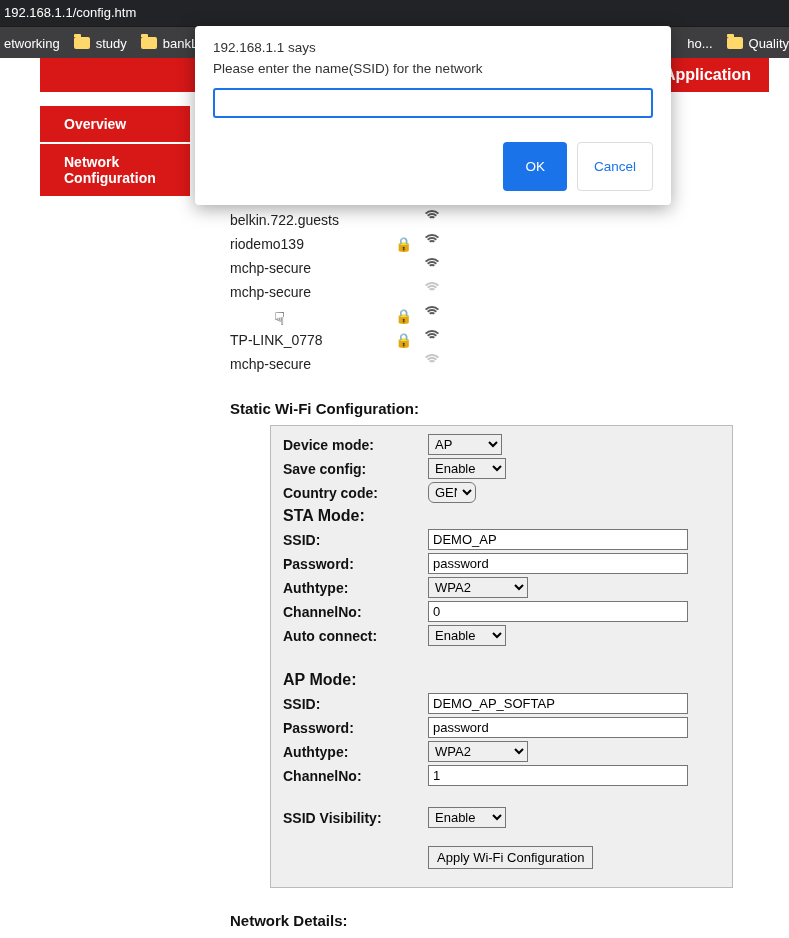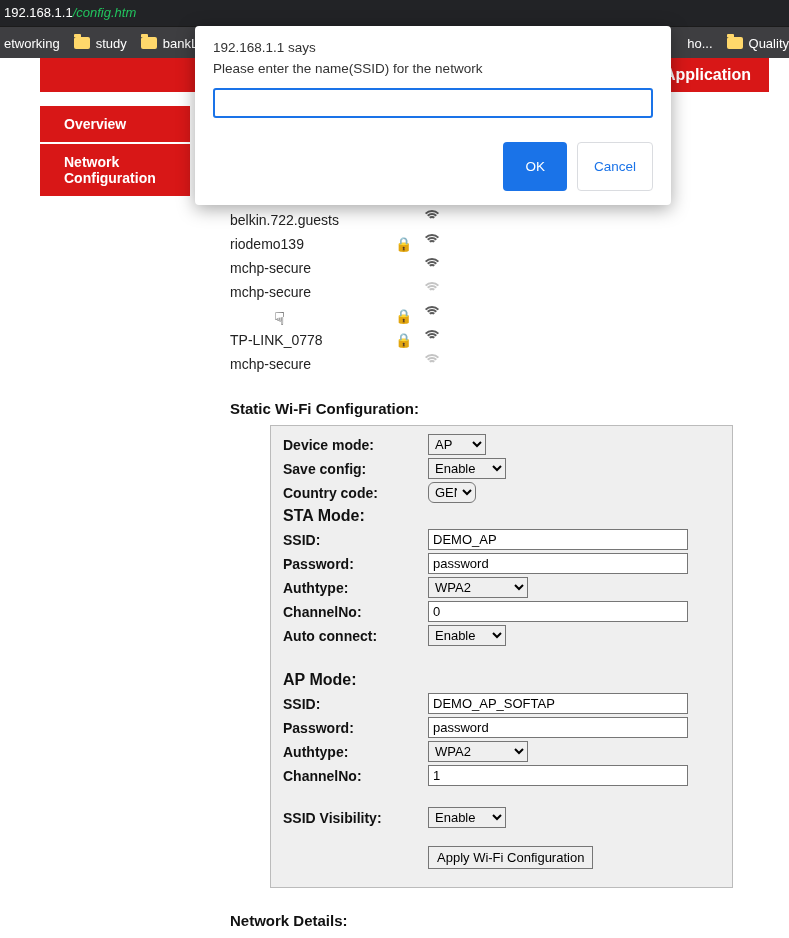--- a/index.html
+++ b/index.html
@@ -1,19 +1,19 @@
 <!DOCTYPE html>
 <html><head>
 <meta charset="utf-8">
 <style>
   html,body{margin:0;padding:0;font-family:"Segoe UI",Arial,sans-serif;background:#222326;}
   .viewport{width:789px;height:938px;position:relative;overflow:hidden;background:#222326;}
   .addr-bar{height:26px;background:#222326;color:#fff;font-size:13px;line-height:26px;padding-left:4px;}
   .addr-host{color:#fff;}
-  .addr-path{color:#22c55e;font-style:italic;}
+  .addr-path{color:#ffffff;}
   .bm-bar{height:32px;background:#3e3e41;color:#fff;font-size:13px;display:flex;align-items:center;padding-left:4px;gap:14px;border-top:1px solid #1b1b1b;}
   .bm-item{display:flex;align-items:center;gap:6px;white-space:nowrap;}
   .folder-icon{width:16px;height:12px;background:#ffd86b;border-radius:2px;position:relative;}
   .folder-icon::before{content:"";position:absolute;top:-3px;left:0;width:7px;height:3px;background:#ffd86b;border-radius:1px 1px 0 0;}
   .page-area{position:absolute;top:58px;left:0;right:0;bottom:0;background:#fff;}
   .content-col{position:absolute;top:0;left:40px;right:20px;}
   .red-hdr{background:#d81717;color:#fff;font-weight:bold;font-size:16px;padding:8px 18px 8px 8px;text-align:right;}
   .side-stack{position:absolute;top:46px;left:0;width:150px;}
   .side-btn{background:#d81717;color:#fff;font-weight:bold;font-size:14px;padding:10px 24px;border-top:2px solid #fff;}
   .main-stack{position:absolute;top:150px;left:190px;right:16px;}
@@ -130,21 +130,21 @@
               <span class="net-wifi"><span class="wifi-glyph wifi-weak"><span class="a1"></span><span class="a2"></span><span class="a3"></span></span></span>
             </div>
           </div>
         <span class="cursor" style="left:44px;top:100px;">☟</span>
 
         <div class="sec-title">Static Wi-Fi Configuration:</div>
 
         <div class="cfg-box">
           <div class="cfg-row">
             <div class="cfg-lbl">Device mode:</div>
-            <select style="width:58px;"><option>AP</option></select>
+            <select style="width:74px;"><option>AP</option></select>
           </div>
           <div class="cfg-row">
             <div class="cfg-lbl">Save config:</div>
             <select style="width:78px;"><option>Enable</option></select>
           </div>
           <div class="cfg-row">
             <div class="cfg-lbl">Country code:</div>
             <select style="width:48px;border-radius:6px;"><option>GEN</option></select>
           </div>
           <div class="cfg-sub">STA Mode:</div>

